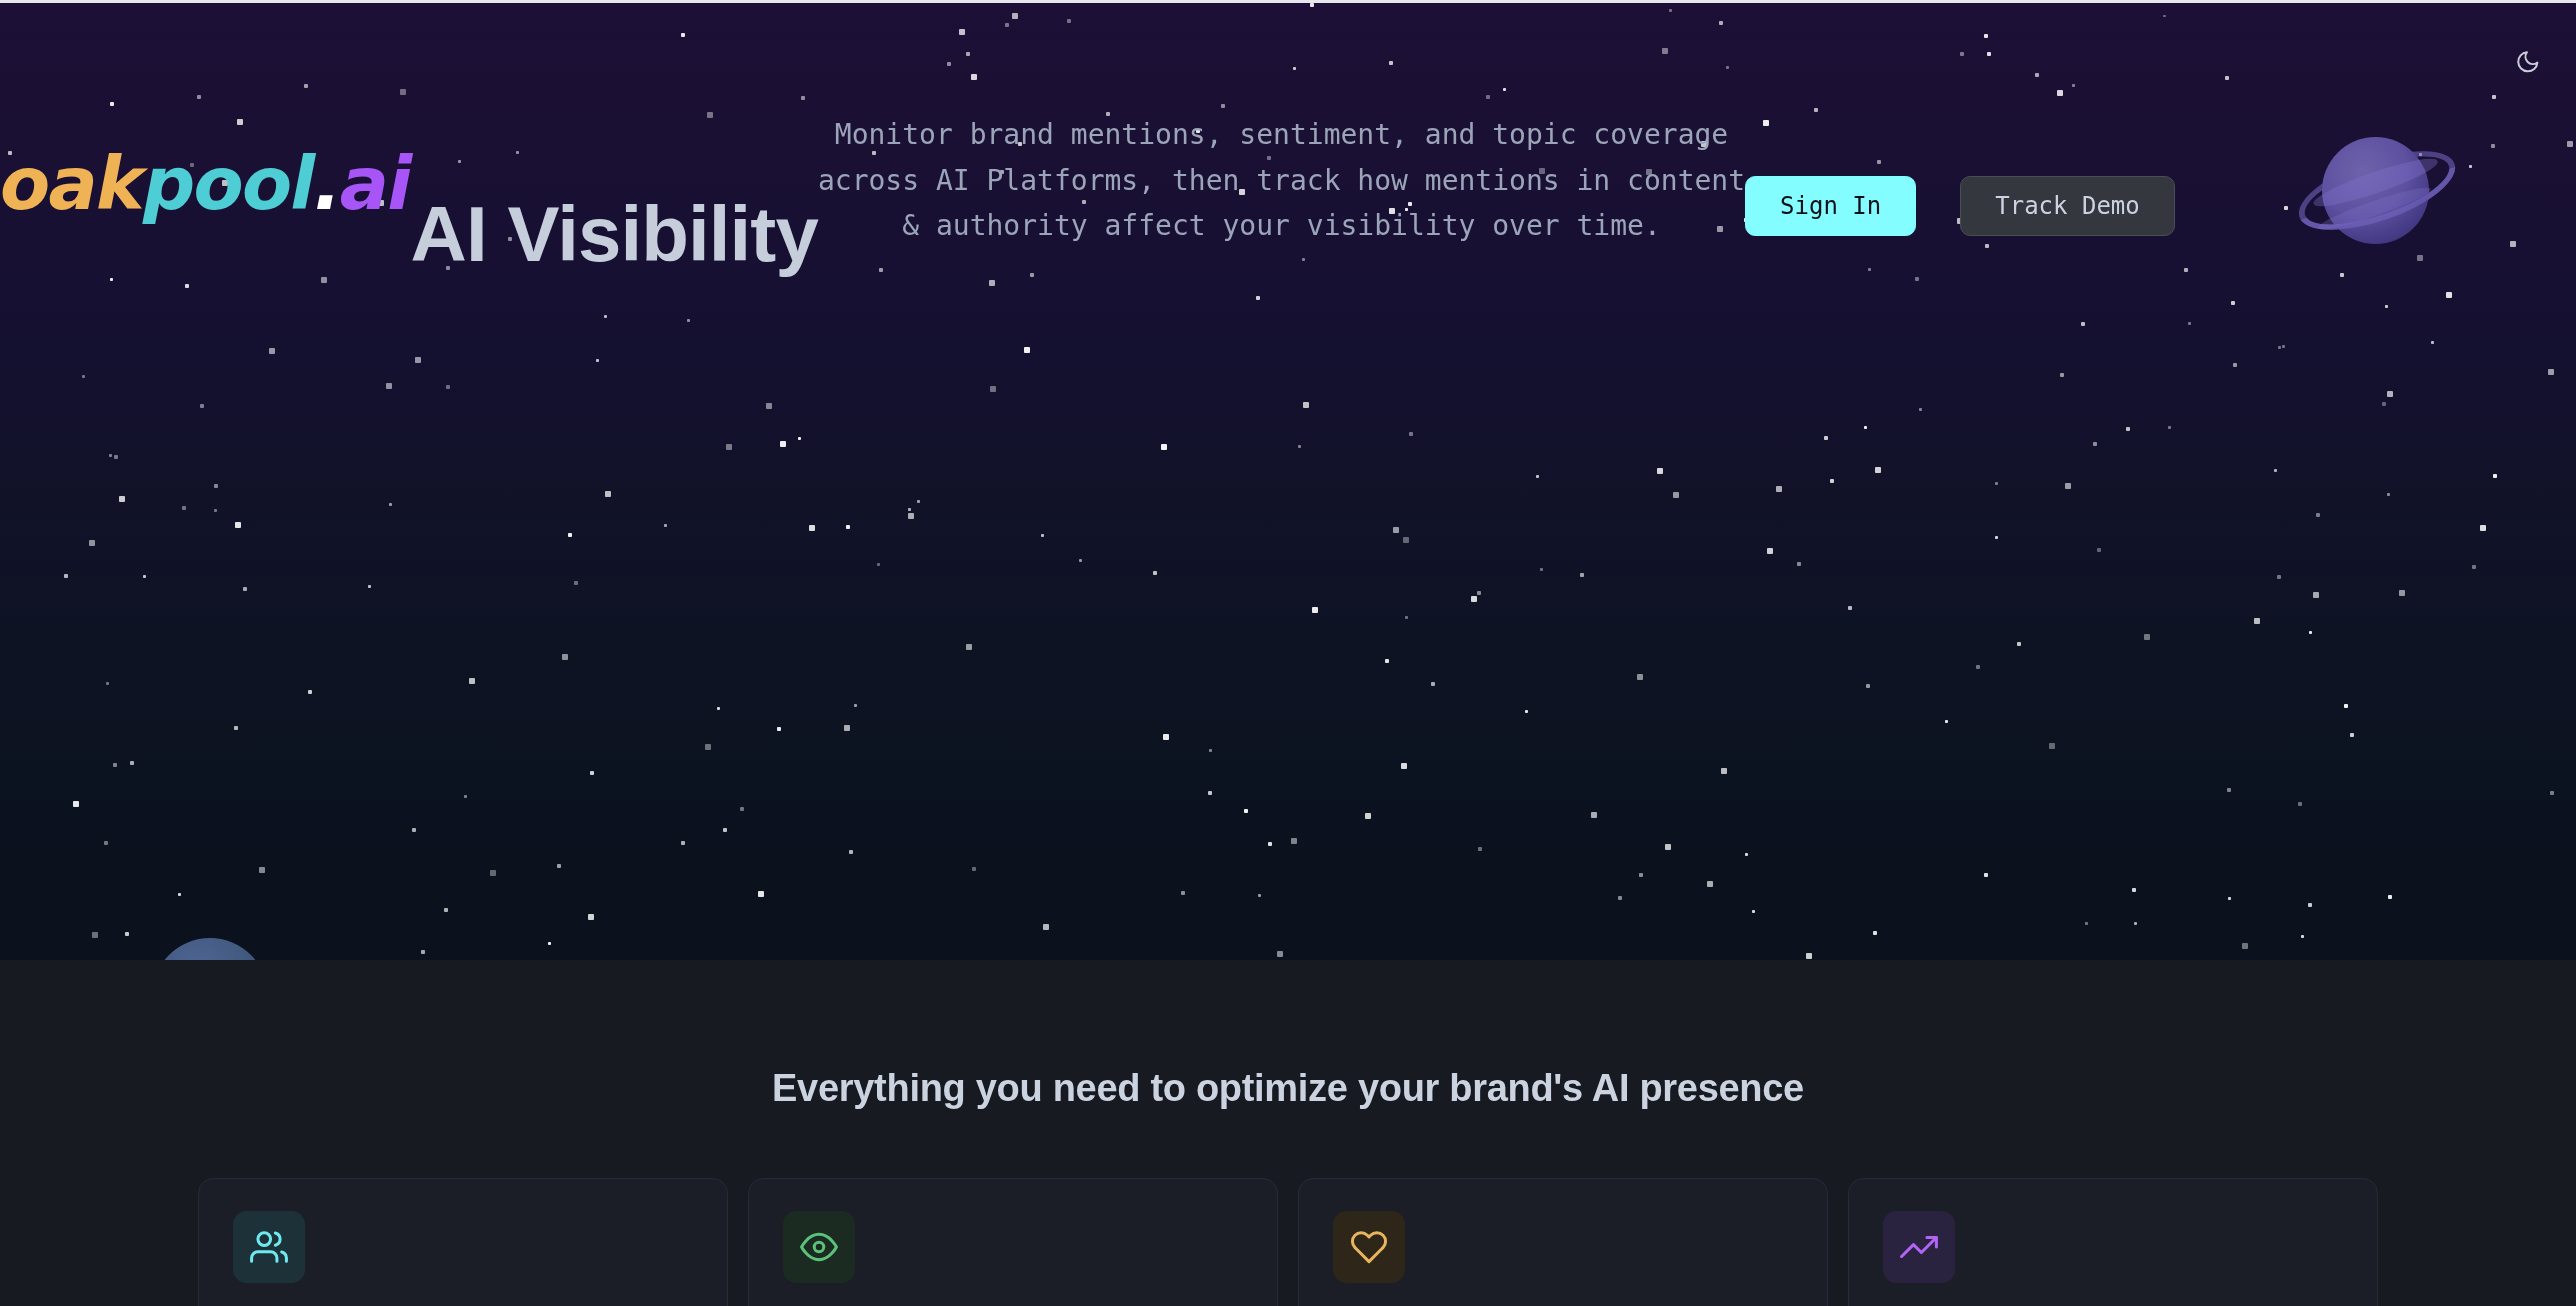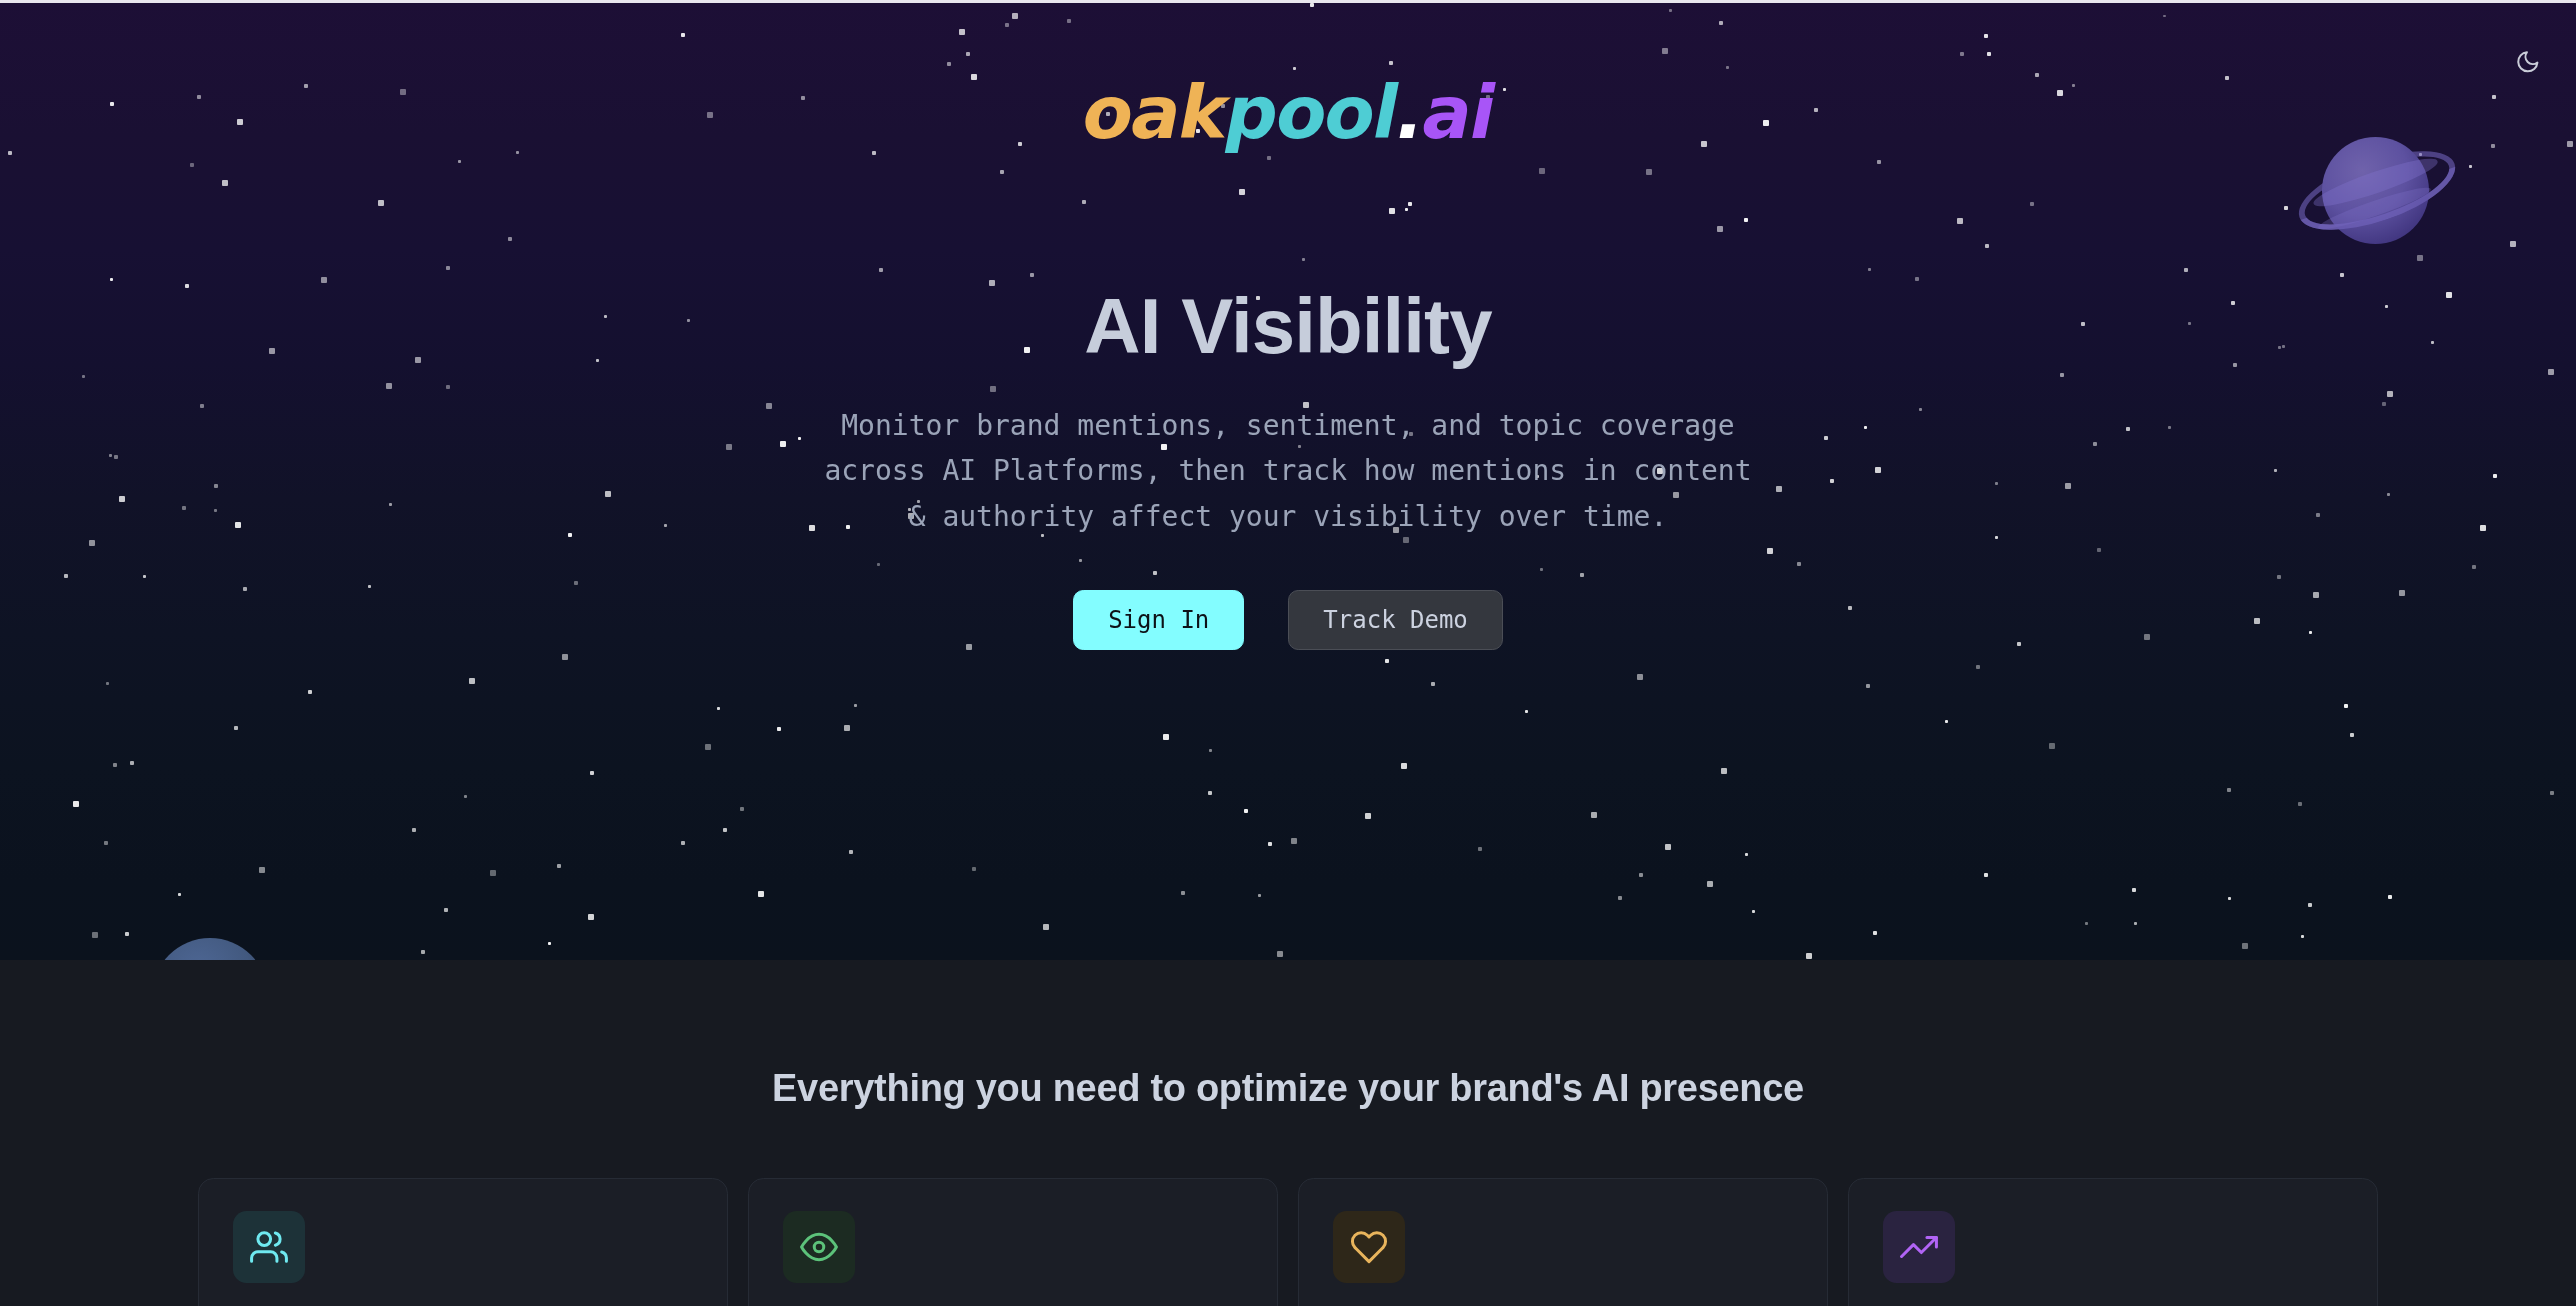--- a/index.html
+++ b/index.html
@@ -97,22 +97,22 @@
     display:flex; align-items:center; justify-content:center;
     border-radius:8.5px;
     cursor:pointer;
     z-index:40;
   }
 
   
   .hero-inner {
     position:relative; z-index:10;
     width:2576px;
-    display:flex; flex-direction:column; align-items:center;
-    padding-top:76px;
+    display:flex; flex-direction:row; align-items:center;
+    padding-top:101px;
   }
   .logo {
     font-family:"DejaVu Sans", sans-serif;
     font-size:73px; font-weight:700; font-style:italic;
     letter-spacing:-1.7px;
     line-height:1;
     margin-bottom:44px;
   }
   .logo .oak   { color:#efb356; }
   .logo .pool  { color:#4ecdd4; }

